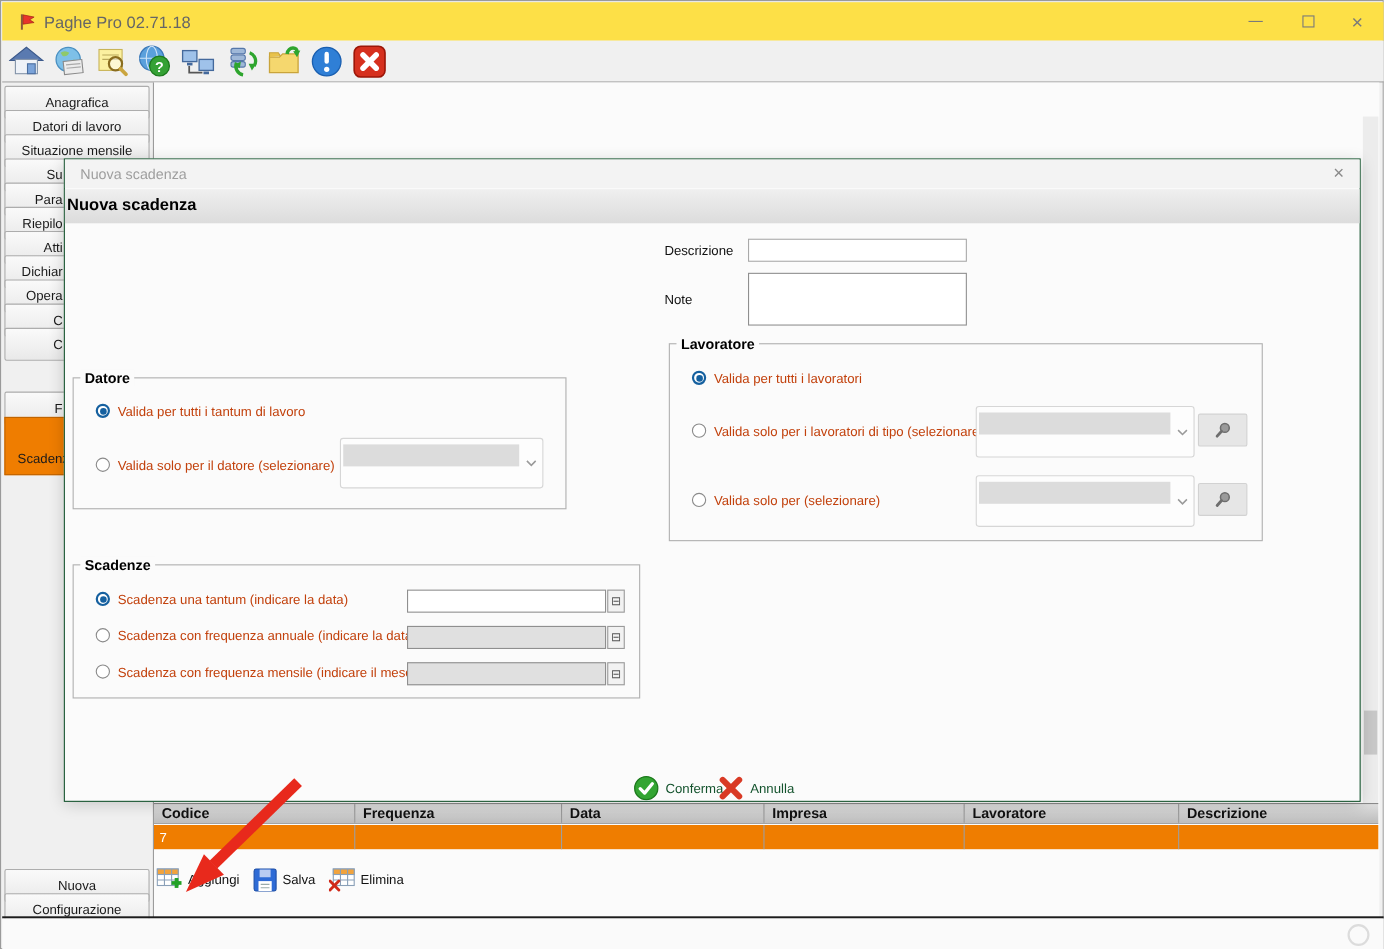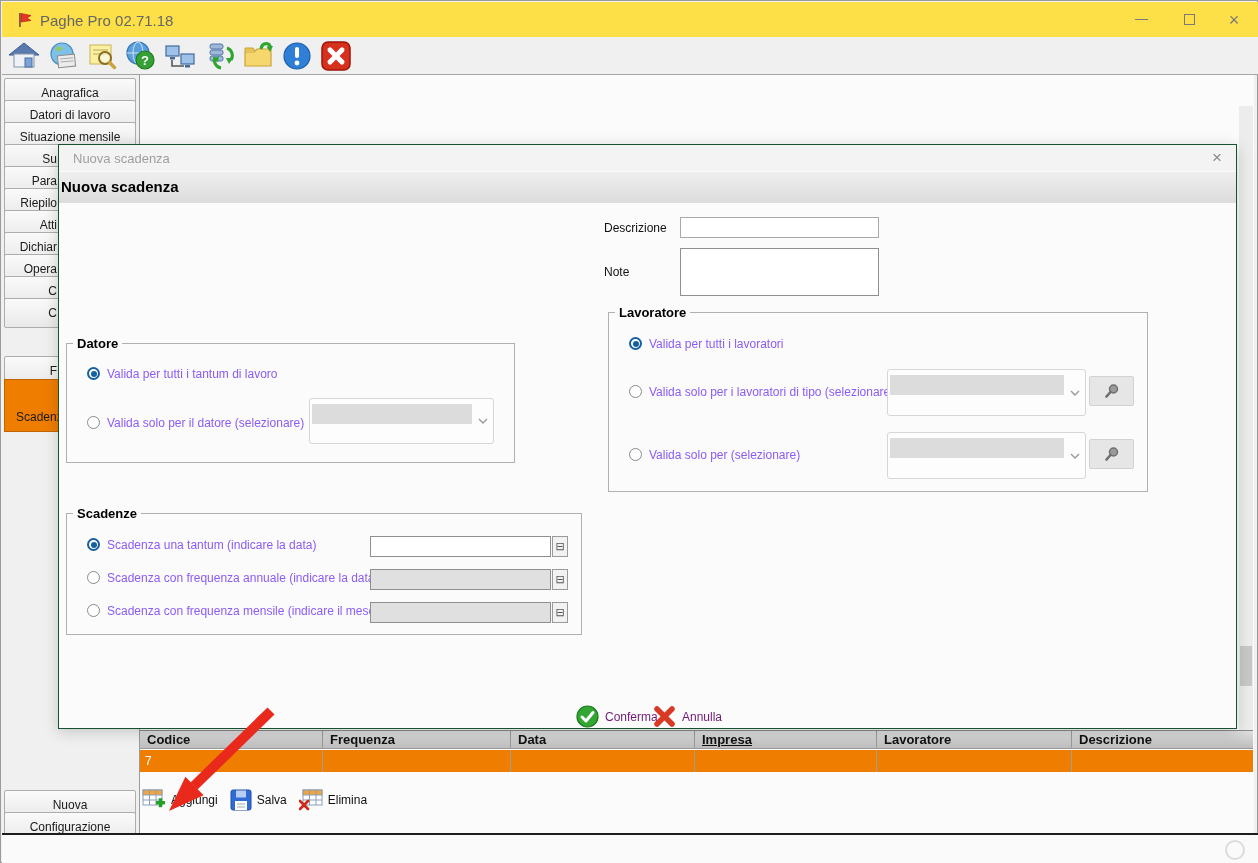--- a/index.html
+++ b/index.html
@@ -41,21 +41,21 @@
   .scrollthumb { position:absolute; left:1px; top:540px; width:12px; height:40px; background:#c8c8c8; }
 
   
   .thead { position:absolute; left:0; top:655px; width:1113px; height:19px; display:flex;
            background:linear-gradient(#dedede,#bdbdbd); border-top:1px solid #8a8a8a; border-bottom:1px solid #9a9a9a; }
   .th { height:100%; display:flex; align-items:center; padding-left:7px; font-size:13px; font-weight:bold;
         color:#111; border-right:1px solid #9a9a9a; }
   .trow { position:absolute; left:0; top:675px; width:1113px; height:22px; display:flex; background:#EF7D00; }
   .td { height:100%; display:flex; align-items:center; padding-left:5px; font-size:12px; color:#fff;
         border-right:1px solid #9e9e9e; }
-  .c0{width:183px;} .c1{width:188px;} .c2{width:184px;} .c3{width:182px;text-decoration:underline;} .c4{width:195px;} .c5{width:181px; border-right:none;}
+  .c0{width:183px;} .c1{width:188px;} .c2{width:184px;} .c3{width:182px;} .c4{width:195px;} .c5{width:181px; border-right:none;}
 
   
   .actionbar { position:absolute; left:2px; top:704px; height:32px; display:flex; align-items:flex-end; gap:12px; }
   .actbtn { display:flex; align-items:center; gap:5px; font-size:12px; color:#111; cursor:pointer; }
 
   .blackline { position:absolute; left:1px; top:832px; width:1256px; height:2px; background:#1c1c1c; }
   .statusbar { position:absolute; left:1px; top:834px; width:1256px; height:28px; background:#fafafa; }
   .statuscircle { position:absolute; left:1223px; top:5px; width:20px; height:20px; border:2px solid #dcdcdc; border-radius:50%; }
 
   
@@ -70,32 +70,32 @@
 
   .dlabel { position:absolute; font-size:12px; color:#111; }
   .txt { position:absolute; background:#fff; border:1px solid #a9a9a9; font:12px "Liberation Sans",sans-serif; padding:2px 4px; }
 
   .groupbox { position:absolute; border:1px solid #b0b0b0; }
   .glegend { position:absolute; font-size:13px; font-weight:bold; color:#000; background:#fbfbfb; padding:0 4px; }
 
   .radio { position:absolute; width:13px; height:13px; border:1px solid #8a8a8a; border-radius:50%; background:#fff; cursor:pointer; }
   .radio.sel { border:2px solid #15609F; }
   .radio.sel::after { content:""; position:absolute; left:1.5px; top:1.5px; width:6px; height:6px; border-radius:50%; background:#15609F; }
-  .rlabel { position:absolute; font-size:12px; color:#8b5cf6; cursor:default; }
+  .rlabel { position:absolute; font-size:12px; color:#c2410c; cursor:default; }
 
   .combo { position:absolute; background:#fdfdfd; border:1px solid #d6d6d6; border-radius:3px; cursor:pointer; }
   .combo .fill { position:absolute; left:2px; top:5px; right:21px; height:20px; background:#dcdcdc; }
   .combo .chev { position:absolute; right:5px; top:50%; margin-top:-4px; width:10px; height:8px; }
   .searchbtn { position:absolute; width:45px; height:30px; background:#e6e6e6; border:1px solid #d2d2d2;
                border-radius:2px; display:flex; align-items:center; justify-content:center; cursor:pointer; }
   .datefield { position:absolute; height:21px; border:1px solid #8f8f8f; background:#fff; }
   .datefield.dis { background:#e0e0e0; }
   .datebtn { position:absolute; width:16px; height:21px; background:#f2f2f2; border:1px solid #9a9a9a;
              display:flex; align-items:center; justify-content:center; font-size:11px; color:#555; cursor:pointer; }
-  .confbtn { position:absolute; display:flex; align-items:center; gap:6px; font-size:12px; color:#701a75; cursor:pointer; }
+  .confbtn { position:absolute; display:flex; align-items:center; gap:6px; font-size:12px; color:#14532d; cursor:pointer; }
 
   .arrow { position:absolute; left:150px; top:688px; width:140px; height:140px; z-index:50; pointer-events:none; }
 </style>
 </head>
 <body>
 
 <div class="app">
 
   <div class="titlebar">
     <svg class="flag" viewBox="0 0 18 18">

